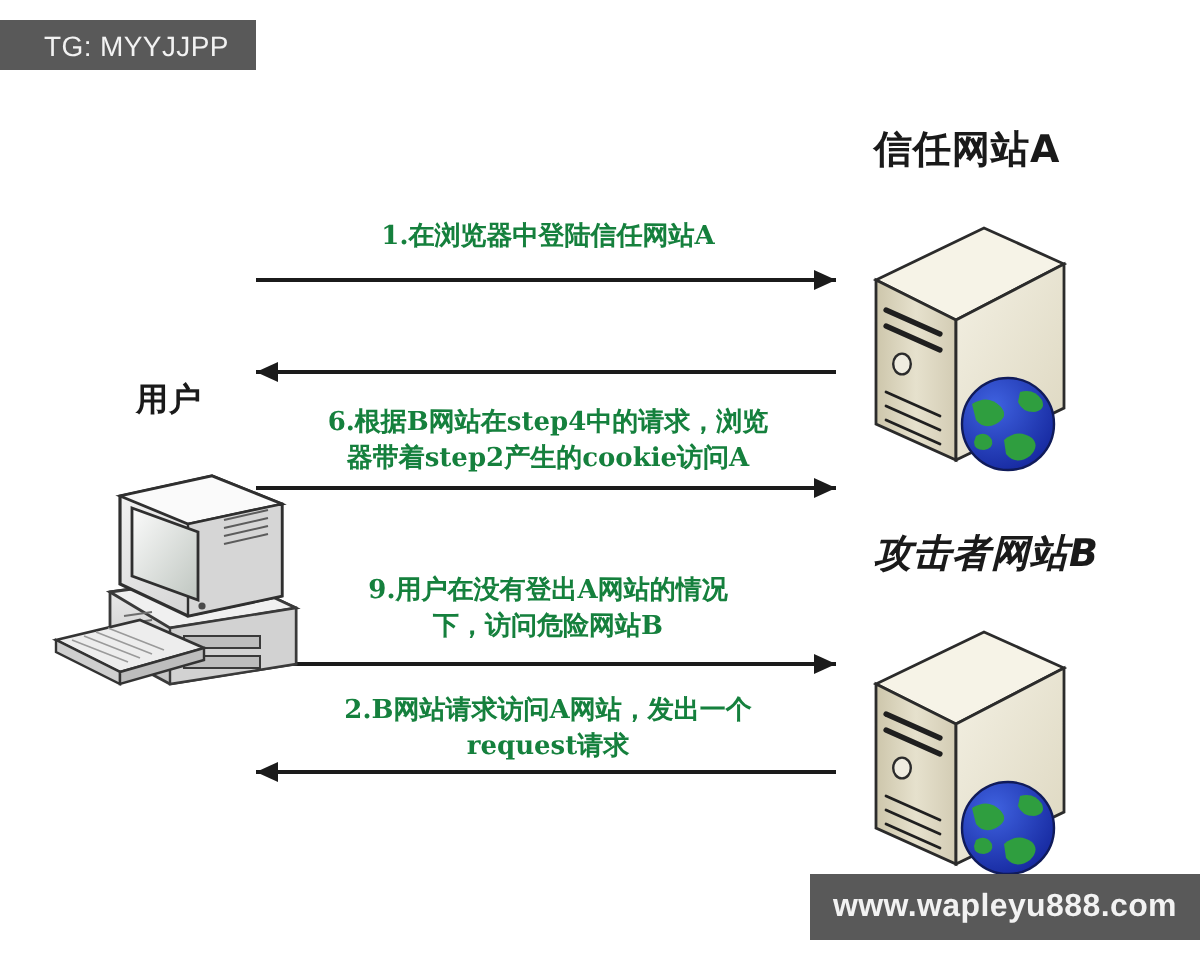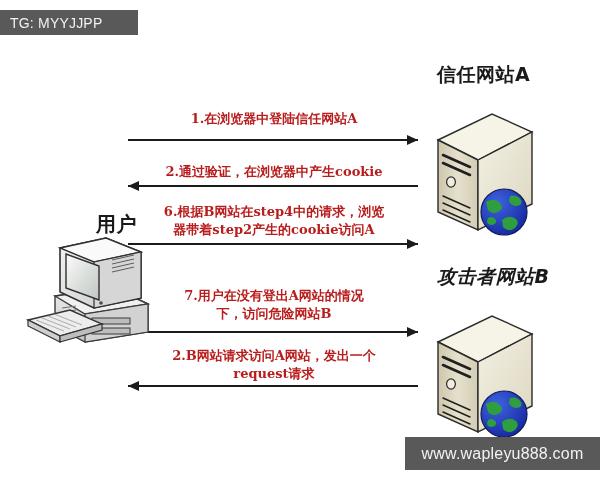--- a/index.html
+++ b/index.html
@@ -31,54 +31,55 @@
     color: #f2f2f2;
     font-family: "Liberation Sans", "DejaVu Sans", sans-serif;
     display: flex;
     align-items: center;
     justify-content: center;
     letter-spacing: 0.2px;
     white-space: nowrap;
   }
   #wm-top {
     left: 0px; top: 10px;
-    width: 138px; height: 25px;
+    width: 128px; height: 25px;
     font-size: 14px;
     justify-content: flex-start;
-    padding-left: 10px;
+    padding-left: 22px;
     box-sizing: border-box;
   }
   #wm-bottom {
     left: 405px; top: 437px;
     width: 195px; height: 33px;
     font-size: 16px;
+    font-weight: bold;
   }
 
   
   .node-label {
     position: absolute;
     font-family: "DejaVu Sans", "Liberation Sans", sans-serif;
     font-size: 19px;
     font-weight: 700;
     color: #1a1a1a;
     white-space: nowrap;
     letter-spacing: 0.5px;
   }
   #label-server-a { left: 437px; top: 62px; }
   #label-server-b { left: 437px; top: 264px; font-style: italic; }
-  #label-user     { left: 68px;  top: 211px; font-size: 20px; margin-left: 28px; }
+  #label-user     { left: 68px;  top: 190px; font-size: 16px; }
 
   
   .msg {
     position: absolute;
     text-align: center;
     font-family: "DejaVu Serif", "Liberation Serif", serif;
     font-size: 13px;
     line-height: 18px;
-    color: #b91c1c;
+    color: #15803d;
     white-space: pre-line;
     font-weight: 600;
   }
   #msg-1 { left: 128px; top: 110px;  width: 292px; }
   #msg-2 { left: 128px; top: 163px;  width: 292px; }
   #msg-5 { left: 128px; top: 203px;  width: 292px; }
   #msg-3 { left: 128px; top: 287px;  width: 292px; }
   #msg-4 { left: 128px; top: 347px;  width: 292px; }
 
   
@@ -144,24 +145,23 @@
     <div class="shaft"></div>
     <div class="head"></div>
   </div>
 
   <div class="arrow left" id="arrow-4" style="left:128px; top:380px; width:290px; height:12px;">
     <div class="shaft"></div>
     <div class="head"></div>
   </div>
 
   <div class="msg" id="msg-1">1.在浏览器中登陆信任网站A</div>
-  <div class="msg" id="msg-2">2.通过验证，在浏览器中产生cookie</div>
   <div class="msg" id="msg-5">6.根据B网站在step4中的请求，浏览
 器带着step2产生的cookie访问A</div>
-  <div class="msg" id="msg-3">7.用户在没有登出A网站的情况
+  <div class="msg" id="msg-3">9.用户在没有登出A网站的情况
 下，访问危险网站B</div>
   <div class="msg" id="msg-4">2.B网站请求访问A网站，发出一个
 request请求</div>
 
   <div class="node-label" id="label-server-a">信任网站A</div>
   <div class="node-label" id="label-server-b">攻击者网站B</div>
   <div class="node-label" id="label-user">用户</div>
 
   <svg id="user-computer" viewBox="0 0 138 118">
     <defs>

